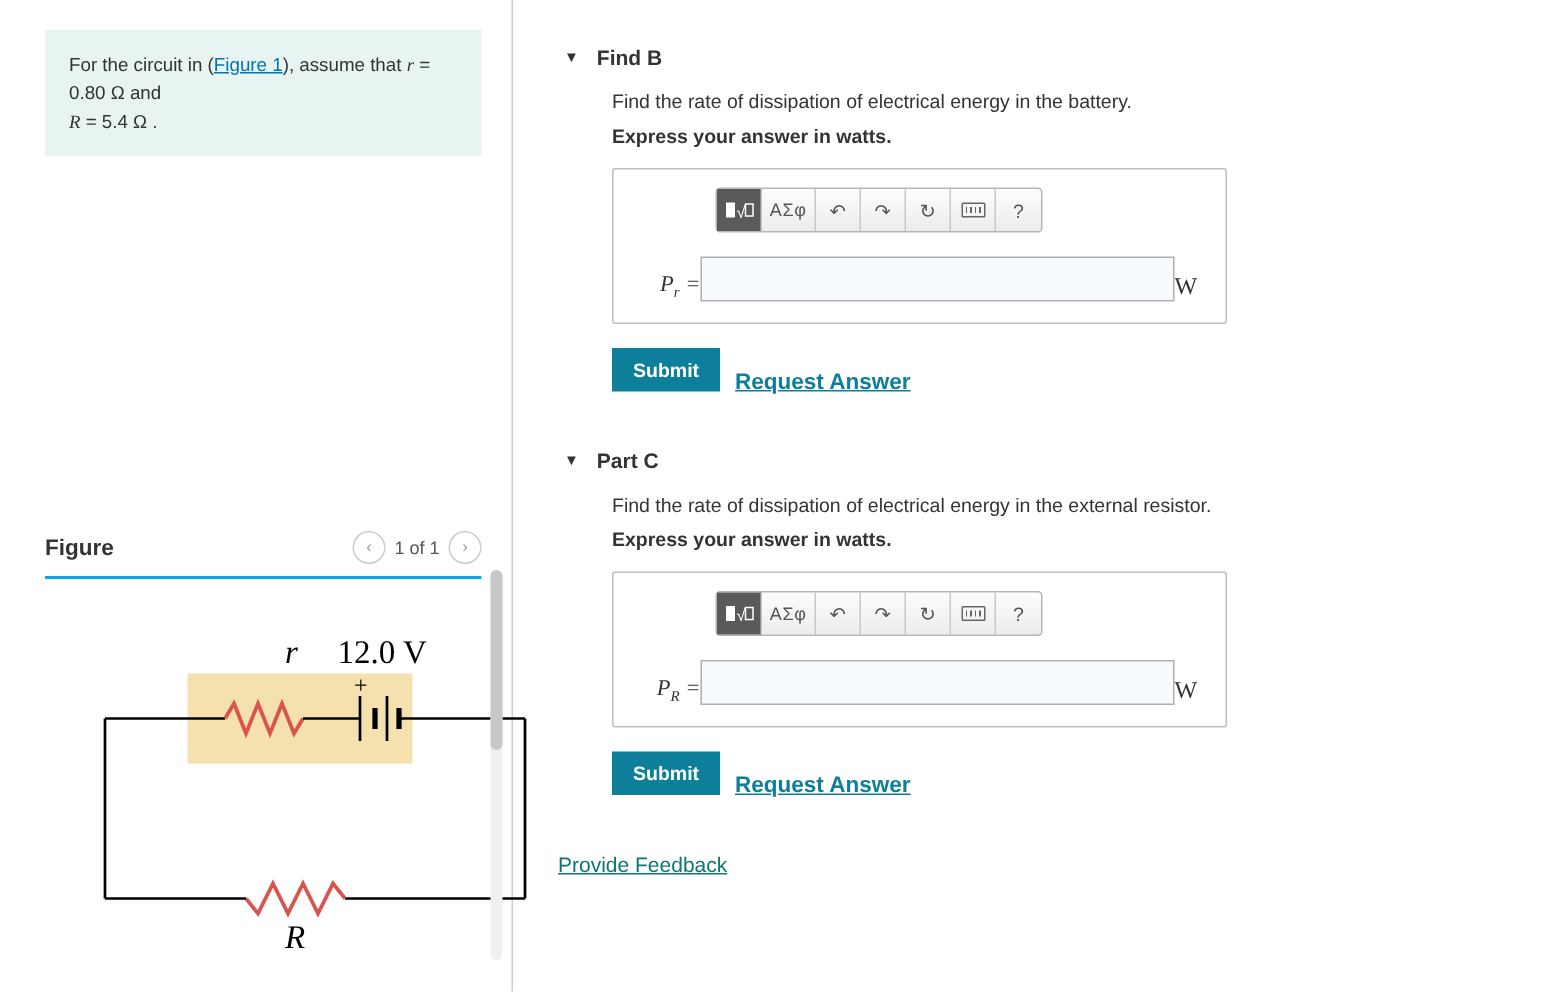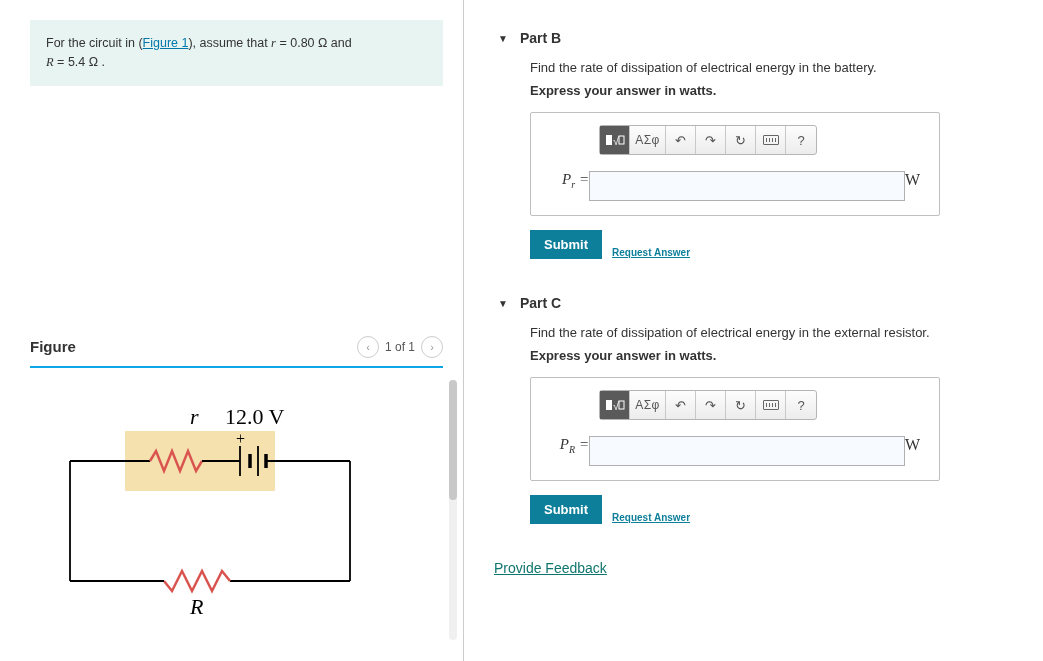--- a/index.html
+++ b/index.html
@@ -7,21 +7,21 @@
     font-family: Arial, Helvetica, sans-serif;
     font-size: 13px;
     color: #333;
     background: #fff;
     width: 1043px;
     height: 661px;
     overflow: hidden;
   }
   .container { display:flex; height:100%; }
   .left-pane {
-    width: 464px;
+    width: 342px;
     padding: 20px 20px 0 30px;
     border-right: 1px solid #ccc;
     position: relative;
   }
   .right-pane {
     flex: 1;
     padding: 20px 20px 0 30px;
     overflow: hidden;
   }
   .problem-box {
@@ -81,36 +81,36 @@
     width:30px; height:28px;
     display:flex; align-items:center; justify-content:center;
     border-right:1px solid #c8c8c8;
     color:#555; font-size:13px; cursor:pointer;
     position:relative;
   }
   .tool-btn:last-child { border-right:none; }
   .tool-btn.sel { background:#5a5a5a; color:#fff; }
   .tool-btn.xwide { width:36px; font-size:12px; letter-spacing:0.5px;}
 
-  .answer-row { display:flex; align-items:flex-start; gap:0; }
+  .answer-row { display:flex; align-items:flex-end; gap:0; }
   .var-label { font-family:'Times New Roman', serif; font-style:italic; font-size:15px; width:44px; text-align:right; white-space:nowrap;}
   .sub { font-size:10px; vertical-align:sub; font-style:italic;}
   .answer-input {
     flex:1; height:30px; border:1px solid #b0b0b0;
     background:#f7fbff; padding:0 6px;
   }
   .unit-label { font-family:'Times New Roman', serif; font-size:16px; width:20px;}
 
   .submit-row { display:flex; align-items:center; gap:10px; margin-top:14px;}
   .submit-btn {
     background:#0e7f9a; color:#fff; border:none;
     padding:7px 14px; font-size:13px; font-weight:bold;
     cursor:pointer;
   }
-  .link { color:#0e7f9a; font-size:10px; text-decoration:underline; cursor:pointer; font-weight:bold;margin-top:16px;}
+  .link { color:#0e7f9a; font-size:15px; text-decoration:underline; cursor:pointer; font-weight:bold;margin-top:16px;}
   .feedback-link { color:#0f766e; font-size:14px; text-decoration:underline; cursor:pointer; margin-top:10px; display:inline-block;}
 
   .scroll-track {
     position:absolute; right:6px; top:380px; width:8px; height:260px;
     background:#f0f0f0; border-radius:4px;
   }
   .scroll-thumb {
     width:8px; height:120px; background:#c8c8c8; border-radius:4px;
   }
 
@@ -181,21 +181,21 @@
     <div class="scroll-track">
       <div class="scroll-thumb"></div>
     </div>
   </div>
 
   <div class="right-pane">
 
     
     <div class="part-header">
       <span class="part-caret">▼</span>
-      <span>Part B</span>
+      <span>Find B</span>
     </div>
     <div class="part-body">
       <div class="prompt-text">Find the rate of dissipation of electrical energy in the battery.</div>
       <div class="prompt-bold">Express your answer in watts.</div>
 
       <div class="answer-area">
         <div class="toolbar">
           <div class="tool-btn sel">
             <svg width="20" height="14">
                 <rect x="1" y="2" width="6" height="10" fill="#fff" stroke="#fff" stroke-width="0"></rect>

